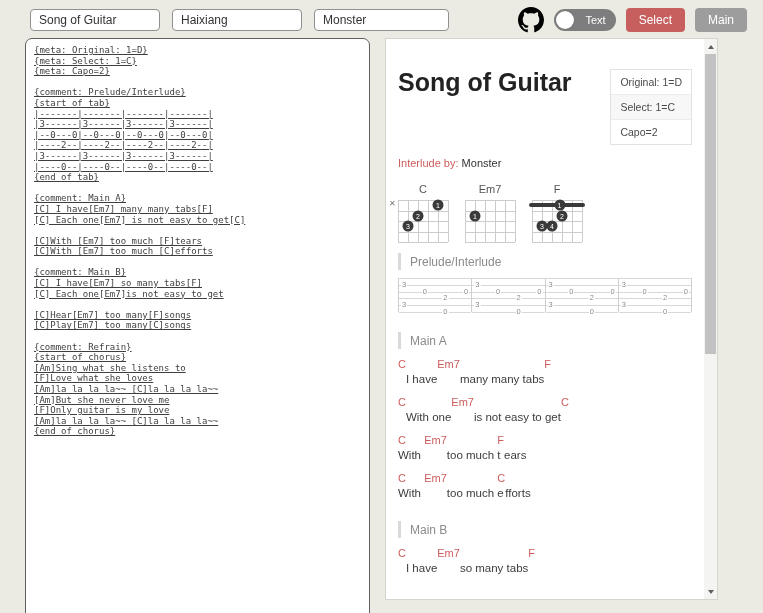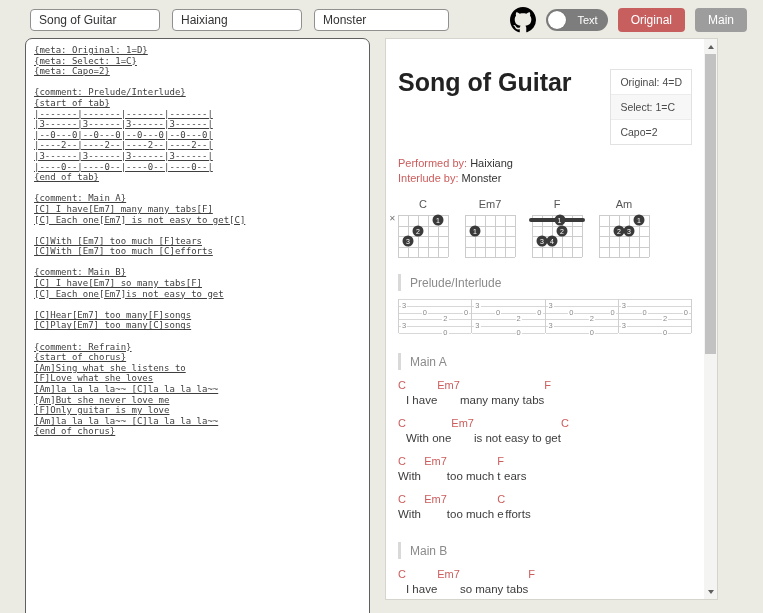--- a/index.html
+++ b/index.html
@@ -65,21 +65,21 @@
   .vline { position:absolute; top:0; bottom:0; width:1px; background:#ccc; }
   .hline { position:absolute; left:0; right:0; height:1px; background:#ccc; }
   .dot { position:absolute; width:11px; height:11px; border-radius:50%; background:#3a3a3a;
     color:#fff; font-size:7px; line-height:11px; text-align:center; transform:translate(-50%,-50%); }
   .barre { position:absolute; left:-3px; right:-3px; top:12.5%; height:4px; background:#3a3a3a;
     transform:translateY(-50%); border-radius:2px; }
   .mute-x { position:absolute; left:-9px; top:0px; font-size:8px; color:#777; line-height:8px; }
 
   
   .section { margin-top:20px; }
-  .section.first { margin-top:17px;text-align:right; }
+  .section.first { margin-top:11px;text-align:right; }
   .sec-head { display:flex; align-items:center; height:17px; }
   .sec-bar { width:3px; height:17px; background:#d9d9d9; margin-right:9px; }
   .sec-label { font-size:12px; color:#8b8b8b; }
 
   
   .tab-block { display:flex; height:34px; margin-top:8px; border-right:1px solid #cfcfcf; }
   .measure { flex:1; position:relative; border-left:1px solid #cfcfcf; }
   .tabline { position:absolute; left:0; right:0; height:1px; background:#d8d8d8; }
   .tabnote { position:absolute; transform:translate(-50%,-55%); font-size:7.5px; line-height:1;
     color:#8a8a8a; background:#fff; padding:0 1px; }
@@ -107,21 +107,21 @@
   <input class="tb-input" value="Haixiang" style="">
   <input class="tb-input" value="Monster" style="">
   <div class="tb-right">
     <svg class="gh" viewBox="0 0 16 16" width="26" height="26" fill="#000">
       <path d="M8 0C3.58 0 0 3.58 0 8c0 3.54 2.29 6.53 5.47 7.59.4.07.55-.17.55-.38 0-.19-.01-.82-.01-1.49-2.01.37-2.53-.49-2.69-.94-.09-.23-.48-.94-.82-1.13-.28-.15-.68-.52-.01-.53.63-.01 1.08.58 1.23.82.72 1.21 1.87.87 2.33.66.07-.52.28-.87.51-1.07-1.78-.2-3.64-.89-3.64-3.95 0-.87.31-1.59.82-2.15-.08-.2-.36-1.02.08-2.12 0 0 .67-.21 2.2.82.64-.18 1.32-.27 2-.27s1.36.09 2 .27c1.53-1.04 2.2-.82 2.2-.82.44 1.1.16 1.92.08 2.12.51.56.82 1.27.82 2.15 0 3.07-1.87 3.75-3.65 3.95.29.25.54.73.54 1.48 0 1.07-.01 1.93-.01 2.2 0 .21.15.46.55.38A8.01 8.01 0 0 0 16 8c0-4.42-3.58-8-8-8z"></path>
     </svg>
     <div class="toggle">
       <span class="knob"></span>
       <span class="toggle-label">Text</span>
     </div>
-    <button class="btn btn-preview">Original</button>
+    <button class="btn btn-preview">Select</button>
     <button class="btn btn-tips">Main</button>
   </div>
 </div>
 
 <textarea class="editor" spellcheck="false" style="">{meta: Original: 1=D}
 {meta: Select: 1=C}
 {meta: Capo=2}
 
 {comment: Prelude/Interlude}
 {start_of_tab}
@@ -155,30 +155,26 @@
 [Am]But she never love me
 [F]Only guitar is my love
 [Am]la la la la~~ [C]la la la la~~
 {end_of_chorus}</textarea>
 
 <div class="preview">
   <div class="pv-content">
     <div class="ph-top">
       <h1 class="pv-title">Song of Guitar</h1>
       <div class="meta-box">
-        <div class="meta-row">Original: 4=D</div>
+        <div class="meta-row">Original: 1=D</div>
         <div class="meta-row alt">Select: 1=C</div>
         <div class="meta-row">Capo=2</div>
       </div>
     </div>
     <div class="byline">
-      <div class="by-row">
-        <span class="by-label">Performed by:</span>
-        <span class="by-value">Haixiang</span>
-      </div>
       <div class="by-row">
         <span class="by-label">Interlude by:</span>
         <span class="by-value">Monster</span>
       </div>
     </div>
     <div class="chord-row">
         <div class="chord-box">
           <div class="chord-name">C</div>
           <div class="chord-grid">
             <div class="vline" style="left: 0%;"></div>
@@ -227,39 +223,20 @@
             <div class="hline" style="top: 0%;"></div>
             <div class="hline" style="top: 25%;"></div>
             <div class="hline" style="top: 50%;"></div>
             <div class="hline" style="top: 75%;"></div>
             <div class="hline" style="top: 100%;"></div>
             <div class="barre"></div>
             <div class="dot" style="left: 55%; top: 12.5%;">1</div>
             <div class="dot" style="left: 60%; top: 37.5%;">2</div>
             <div class="dot" style="left: 20%; top: 62.5%;">3</div>
             <div class="dot" style="left: 40%; top: 62.5%;">4</div>
-          </div>
-        </div>
-        <div class="chord-box">
-          <div class="chord-name">Am</div>
-          <div class="chord-grid">
-            <div class="vline" style="left: 0%;"></div>
-            <div class="vline" style="left: 20%;"></div>
-            <div class="vline" style="left: 40%;"></div>
-            <div class="vline" style="left: 60%;"></div>
-            <div class="vline" style="left: 80%;"></div>
-            <div class="vline" style="left: 100%;"></div>
-            <div class="hline" style="top: 0%;"></div>
-            <div class="hline" style="top: 25%;"></div>
-            <div class="hline" style="top: 50%;"></div>
-            <div class="hline" style="top: 75%;"></div>
-            <div class="hline" style="top: 100%;"></div>
-            <div class="dot" style="left: 80%; top: 12.5%;">1</div>
-            <div class="dot" style="left: 40%; top: 37.5%;">2</div>
-            <div class="dot" style="left: 60%; top: 37.5%;">3</div>
           </div>
         </div>
       </div>
     <div>
         <div class="section first">
           <div class="sec-head">
             <div class="sec-bar"></div>
             <div class="sec-label">Prelude/Interlude</div>
           </div>
           <div class="tab-block">

